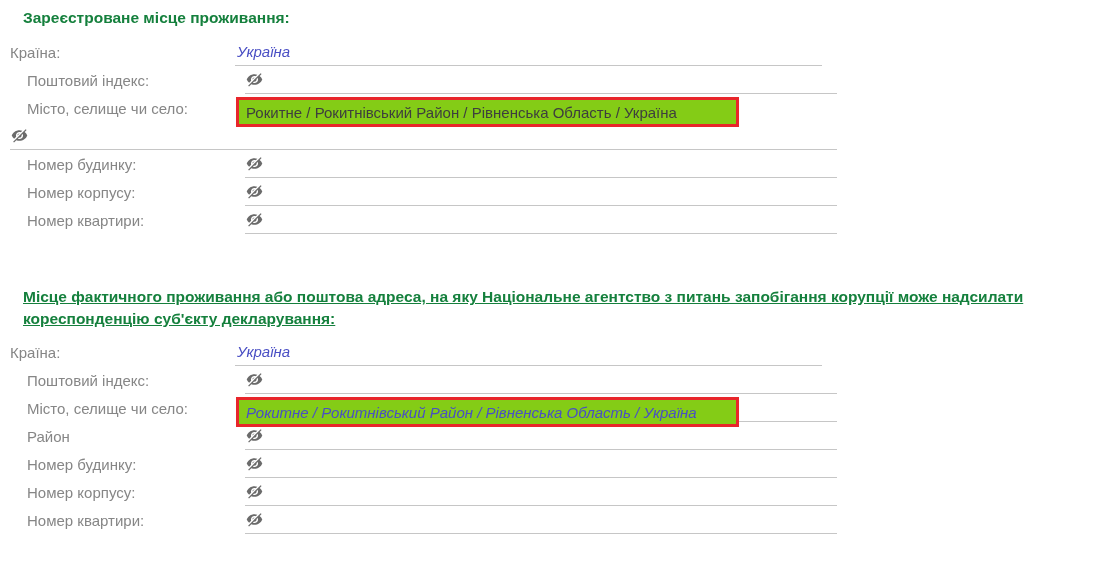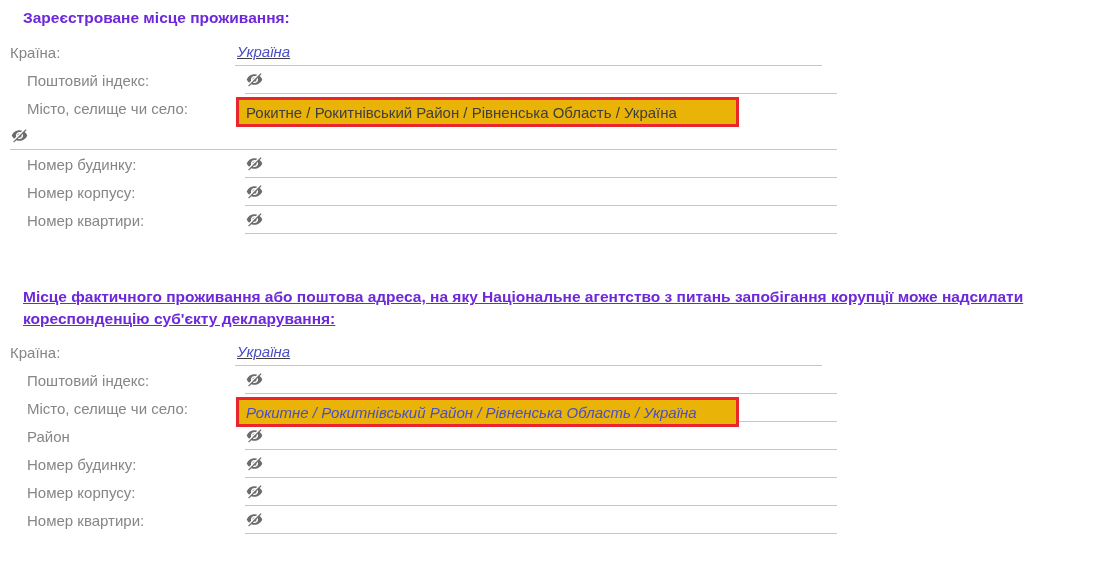--- a/index.html
+++ b/index.html
@@ -3,46 +3,46 @@
 <meta charset="utf-8">
 <style>
   html,body{margin:0;padding:0;}
   body{
     width:1108px;height:565px;overflow:hidden;background:#ffffff;
     font-family:"Liberation Sans",sans-serif;font-size:15px;color:#3e3e3e;
   }
   .page{padding-top:10px;}
   .sec-title{
     margin:0;padding:0 22px 0 23px;
-    font-size:15.5px;font-weight:700;color:#6d28d9;line-height:16px;
+    font-size:15.5px;font-weight:700;color:#15803d;line-height:16px;
   }
   .sec-title.two-line{line-height:22px;text-decoration:underline;}
   .rows{margin-top:12px;}
   .sec-actual{margin-top:52px;}
   .sec-actual .rows{margin-top:8px;}
   .row{display:flex;height:28px;align-items:center;gap:39px;}
   .label{
     flex:0 0 196px;box-sizing:border-box;padding-left:27px;
     color:#868686;white-space:nowrap;overflow:hidden;
   }
   .row.country .label{padding-left:10px;}
   .cell{
     flex:1;align-self:stretch;display:flex;align-items:center;
     border-bottom:1px solid #c6c6c6;margin:0 271px 0 10px;position:relative;
   }
-  .row.country .cell{margin:0 286px 0 0;padding-left:2px;text-decoration:underline;}
+  .row.country .cell{margin:0 286px 0 0;padding-left:2px;}
   .cell.noline{border-bottom:none;}
   .eye{margin-left:1px;line-height:0;}
   .eye svg{display:block;}
   .val{white-space:nowrap;}
   .val.link{color:#4a4fc4;font-style:italic;}
   .val.dark{color:#3e3e3e;}
   .hl-box{
     position:absolute;left:-9px;top:3px;width:503px;height:30px;
-    box-sizing:border-box;border:3px solid #e8262b;background:#eab308;
+    box-sizing:border-box;border:3px solid #e8262b;background:#84cc16;
     display:flex;align-items:center;padding-left:7px;z-index:2;
   }
 </style>
 </head>
 <body>
 
 <div class="page">
 
   <section class="sec-registered">
     <h2 class="sec-title">Зареєстроване місце проживання:</h2>

